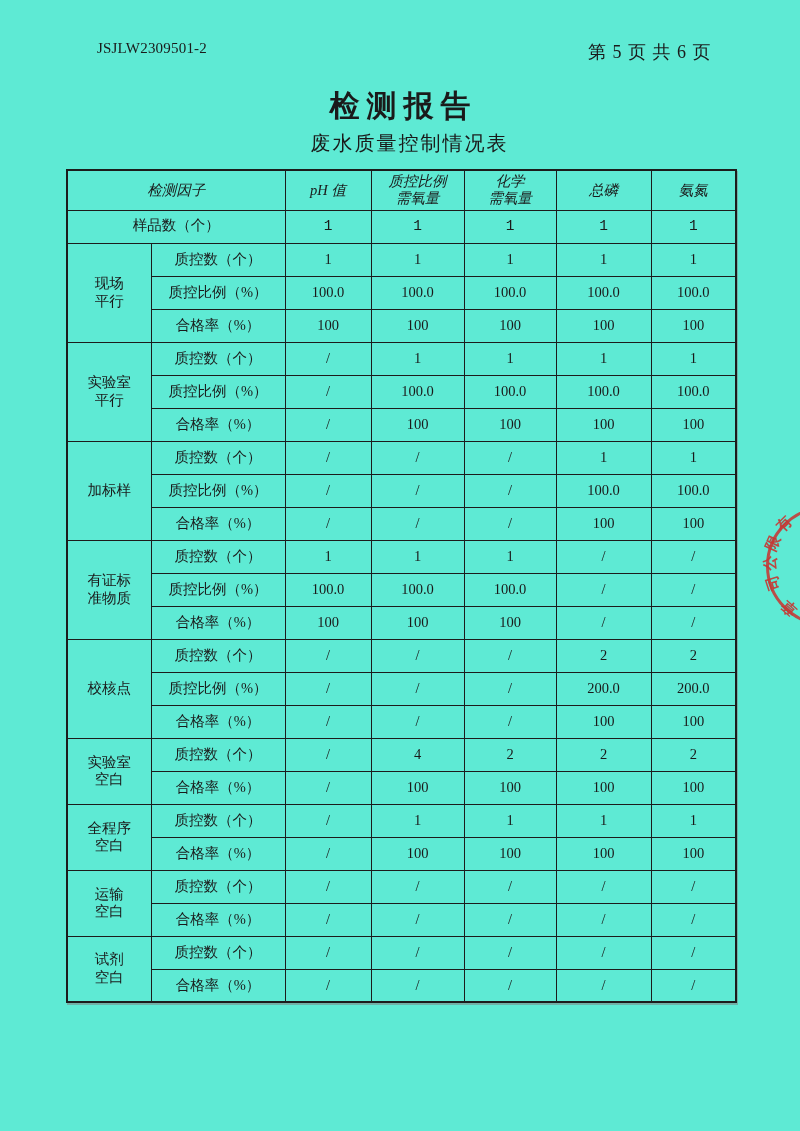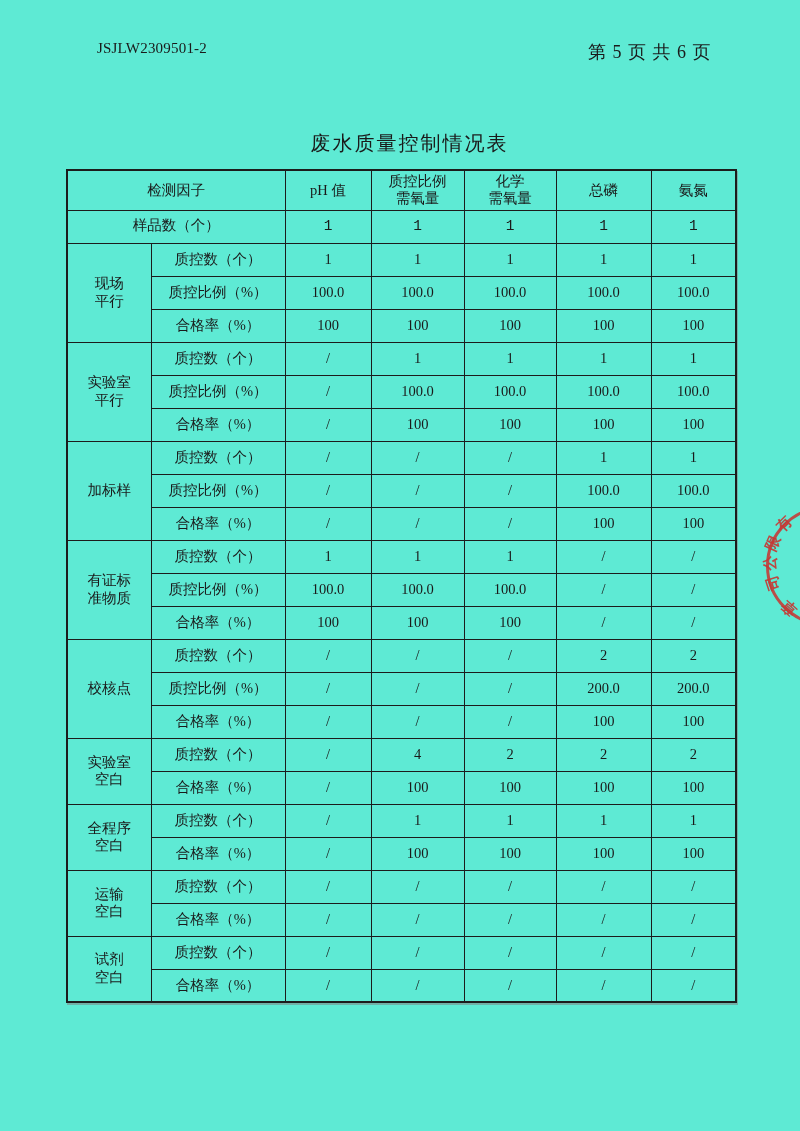--- a/index.html
+++ b/index.html
@@ -90,34 +90,35 @@
     color: rgba(198,56,52,0.92);
   }
 </style>
 </head>
 <body>
 
 <div class="page">
 
   <div class="doc-number">JSJLW2309501-2</div>
   <div class="page-info">第 5 页 共 6 页</div>
+  <div class="title">检测报告</div>
   <div class="subtitle">废水质量控制情况表</div>
 
   <table class="qc">
     <colgroup>
       <col style="width:84px">
       <col style="width:134px">
       <col style="width:86px">
       <col style="width:93px">
       <col style="width:92px">
       <col style="width:95px">
       <col style="width:85px">
     </colgroup>
     <tbody id="qc-tbody">
-        <tr style="height: 40px;">
+        <tr style="height: 40px; font-style: italic;">
           <th colspan="2">检测因子</th>
           <th>pH 值</th>
           <th>质控比例
 需氧量</th>
           <th>化学
 需氧量</th>
           <th>总磷</th>
           <th>氨氮</th>
         </tr>
         <tr style="height: 33px; font-family: Liberation Mono, monospace;">

